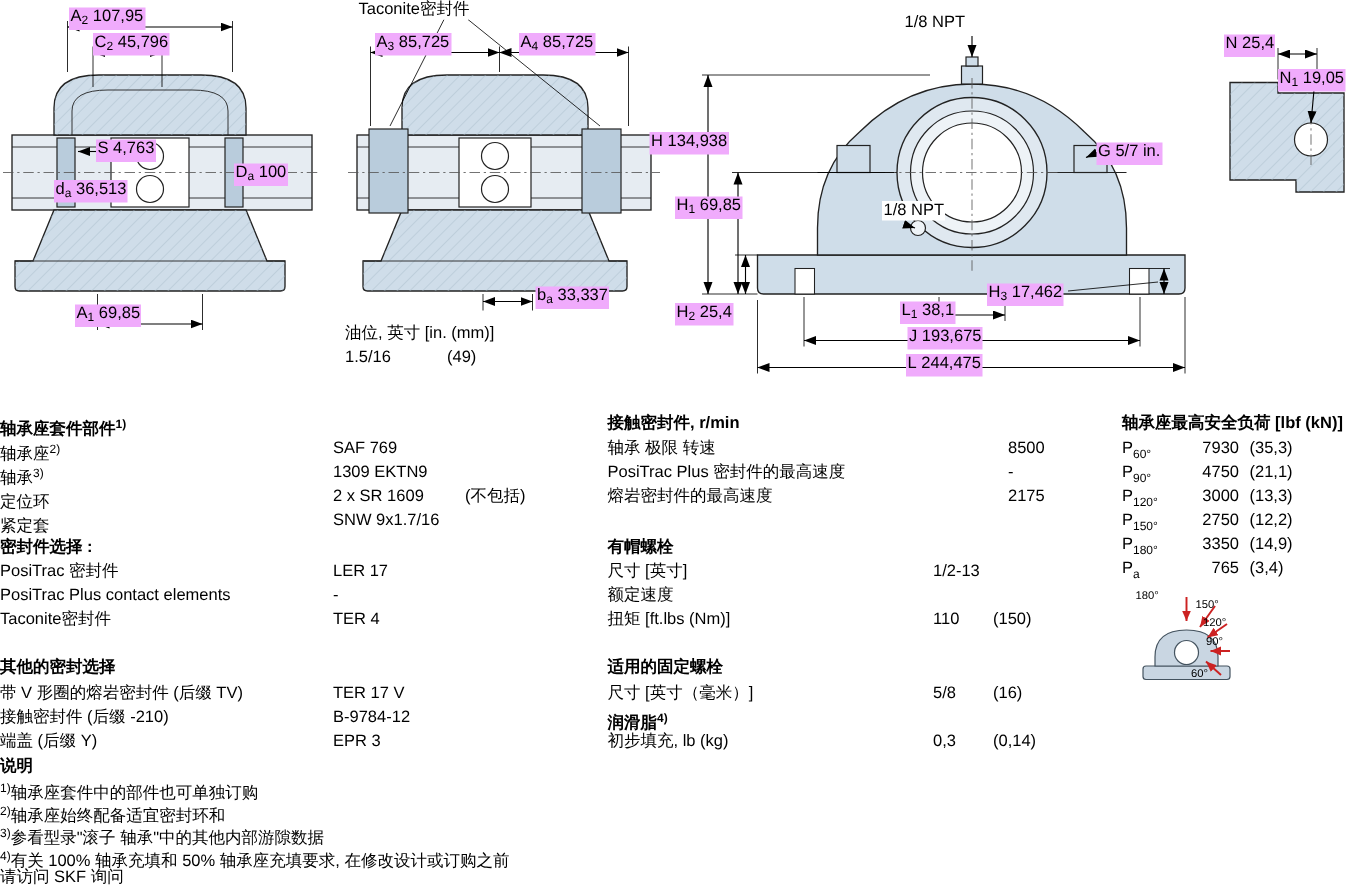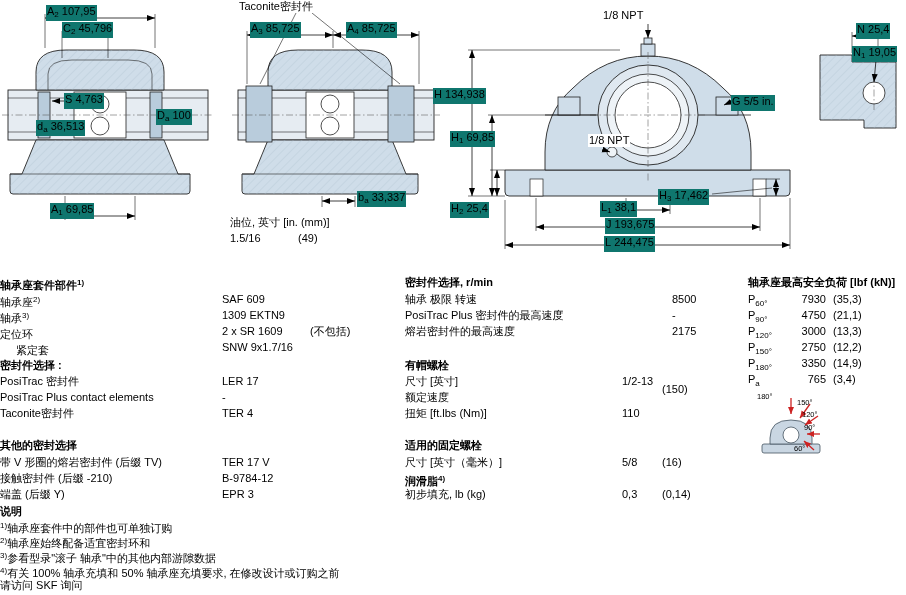--- a/index.html
+++ b/index.html
@@ -1,21 +1,21 @@
 <!DOCTYPE html>
 <html><head>
 <meta charset="utf-8">
 <style>
   *{margin:0;padding:0;box-sizing:border-box}
   html,body{width:906px;height:595px;background:#fff}
   body{font-family:"Liberation Sans","DejaVu Sans",sans-serif;font-size:11px;color:#000;position:relative;overflow:hidden}
   .t{position:absolute;white-space:nowrap;line-height:13px}
   .b{font-weight:bold}
   .bg{background:#fff;padding:0 1px}
-  .dim{position:absolute;white-space:nowrap;line-height:12px;background:#0f766e;padding:0 1px}
+  .dim{position:absolute;white-space:nowrap;line-height:12px;background:#f0abfc;padding:0 1px}
   .dim sub{font-size:8px;vertical-align:-2px}
   sup{font-size:8px;vertical-align:4px}
   sub{font-size:8px}
   .r{text-align:right}
   .ang{position:absolute;font-size:7.5px;line-height:8px;white-space:nowrap}
   svg.abs{position:absolute}
   .cl{stroke:#555;stroke-width:.55;stroke-dasharray:7 2.5 1.5 2.5;fill:none}
   .xl{stroke:#000;stroke-width:.55;fill:none}
   .dl{stroke:#000;stroke-width:.75;fill:none}
   .thin{stroke:#222;stroke-width:.6;fill:none}
@@ -163,83 +163,83 @@
     <line x1="876" y1="60" x2="874" y2="82" class="dl" marker-end="url(#mE)"></line>
   </g>
 </svg>
 
 <span class="dim" style="left:46px;top:5px"><span>A</span><sub>2</sub>&nbsp;<span>107,95</span></span>
 <span class="dim" style="left:62px;top:22px"><span>C</span><sub>2</sub>&nbsp;<span>45,796</span></span>
 <span class="t bg" style="left:238px;top:0">Taconite密封件</span>
 <span class="dim" style="left:250px;top:22px"><span>A</span><sub>3</sub>&nbsp;<span>85,725</span></span>
 <span class="dim" style="left:346px;top:22px"><span>A</span><sub>4</sub>&nbsp;<span>85,725</span></span>
 <span class="t bg" style="left:602px;top:9px">1/8 NPT</span>
-<span class="dim" style="left:856px;top:23px"><span>N</span><sub></sub>&nbsp;<span>25,4</span></span>
+<span class="dim" style="left:816px;top:23px"><span>N</span><sub></sub>&nbsp;<span>25,4</span></span>
 <span class="dim" style="left:852px;top:46px"><span>N</span><sub>1</sub>&nbsp;<span>19,05</span></span>
 <span class="dim" style="left:64px;top:93px"><span>S</span><sub></sub>&nbsp;<span>4,763</span></span>
 <span class="dim" style="left:433px;top:88px"><span>H</span><sub></sub>&nbsp;<span>134,938</span></span>
 <span class="dim" style="left:36px;top:120px"><span>d</span><sub>a</sub>&nbsp;<span>36,513</span></span>
 <span class="dim" style="left:156px;top:109px"><span>D</span><sub>a</sub>&nbsp;<span>100</span></span>
 <span class="dim" style="left:450px;top:131px"><span>H</span><sub>1</sub>&nbsp;<span>69,85</span></span>
 <span class="t bg" style="left:588px;top:134px">1/8 NPT</span>
-<span class="dim" style="left:731px;top:95px"><span>G</span><sub></sub>&nbsp;<span>5/5 in.</span></span>
+<span class="dim" style="left:731px;top:95px"><span>G</span><sub></sub>&nbsp;<span>5/7 in.</span></span>
 <span class="dim" style="left:357px;top:191px"><span>b</span><sub>a</sub>&nbsp;<span>33,337</span></span>
 <span class="dim" style="left:50px;top:203px"><span>A</span><sub>1</sub>&nbsp;<span>69,85</span></span>
 <span class="dim" style="left:450px;top:202px"><span>H</span><sub>2</sub>&nbsp;<span>25,4</span></span>
 <span class="dim" style="left:600px;top:201px"><span>L</span><sub>1</sub>&nbsp;<span>38,1</span></span>
 <span class="dim" style="left:658px;top:189px"><span>H</span><sub>3</sub>&nbsp;<span>17,462</span></span>
 <span class="dim" style="left:605px;top:218px"><span>J</span><sub></sub>&nbsp;<span>193,675</span></span>
 <span class="dim" style="left:604px;top:236px"><span>L</span><sub></sub>&nbsp;<span>244,475</span></span>
 <span class="t" style="left:230px;top:216px">油位, 英寸 [in. (mm)]</span>
 <span class="t" style="left:230px;top:232px">1.5/16</span>
 <span class="t" style="left:298px;top:232px">(49)</span>
 
 <span class="t b" style="left:0;top:276px"><span>轴承座套件部件</span><sup>1)</sup></span>
 
 <span class="t" style="left:0;top:293px"><span>轴承座</span><sup>2)</sup></span>
-<span class="t" style="left:222px;top:293px">SAF 609</span>
+<span class="t" style="left:222px;top:293px">SAF 769</span>
 <span class="t" style="left:0;top:309px"><span>轴承</span><sup>3)</sup></span>
 <span class="t" style="left:222px;top:309px">1309 EKTN9</span>
 <span class="t" style="left:0;top:325px"><span>定位环</span><sup></sup></span>
 <span class="t" style="left:222px;top:325px">2 x SR 1609</span>
 <span class="t" style="left:310px;top:325px">(不包括)</span>
-<span class="t" style="left:16px;top:341px"><span>紧定套</span><sup></sup></span>
+<span class="t" style="left:0;top:341px"><span>紧定套</span><sup></sup></span>
 <span class="t" style="left:222px;top:341px">SNW 9x1.7/16</span>
 
 <span class="t b" style="left:0;top:359px">密封件选择 :</span>
 <span class="t" style="left:0;top:375px">PosiTrac 密封件</span>
 <span class="t" style="left:222px;top:375px">LER 17</span>
 <span class="t" style="left:0;top:391px">PosiTrac Plus contact elements</span>
 <span class="t" style="left:222px;top:391px">-</span>
 <span class="t" style="left:0;top:407px">Taconite密封件</span>
 <span class="t" style="left:222px;top:407px">TER 4</span>
 
 <span class="t b" style="left:0;top:439px">其他的密封选择</span>
 <span class="t" style="left:0;top:456px">带 V 形圈的熔岩密封件 (后缀 TV)</span>
 <span class="t" style="left:222px;top:456px">TER 17 V</span>
 <span class="t" style="left:0;top:472px">接触密封件 (后缀 -210)</span>
 <span class="t" style="left:222px;top:472px">B-9784-12</span>
 <span class="t" style="left:0;top:488px">端盖 (后缀 Y)</span>
 <span class="t" style="left:222px;top:488px">EPR 3</span>
 
-<span class="t b" style="left:405px;top:276px">密封件选择, r/min</span>
+<span class="t b" style="left:405px;top:276px">接触密封件, r/min</span>
 <span class="t" style="left:405px;top:293px">轴承 极限 转速</span>
 <span class="t" style="left:672px;top:293px">8500</span>
 <span class="t" style="left:405px;top:309px">PosiTrac Plus 密封件的最高速度</span>
 <span class="t" style="left:672px;top:309px">-</span>
 <span class="t" style="left:405px;top:325px">熔岩密封件的最高速度</span>
 <span class="t" style="left:672px;top:325px">2175</span>
 
 <span class="t b" style="left:405px;top:359px">有帽螺栓</span>
 <span class="t" style="left:405px;top:375px">尺寸 [英寸]</span>
 <span class="t" style="left:622px;top:375px">1/2-13</span>
 <span class="t" style="left:405px;top:391px">额定速度</span>
 <span class="t" style="left:405px;top:407px">扭矩 [ft.lbs (Nm)]</span>
 <span class="t" style="left:622px;top:407px">110</span>
-<span class="t" style="left:662px;top:383px">(150)</span>
+<span class="t" style="left:662px;top:407px">(150)</span>
 
 <span class="t b" style="left:405px;top:439px">适用的固定螺栓</span>
 <span class="t" style="left:405px;top:456px">尺寸 [英寸（毫米）]</span>
 <span class="t" style="left:622px;top:456px">5/8</span>
 <span class="t" style="left:662px;top:456px">(16)</span>
 
 <span class="t b" style="left:405px;top:472px"><span>润滑脂</span><sup>4)</sup></span>
 <span class="t" style="left:405px;top:488px">初步填充, lb (kg)</span>
 <span class="t" style="left:622px;top:488px">0,3</span>
 <span class="t" style="left:662px;top:488px">(0,14)</span>

